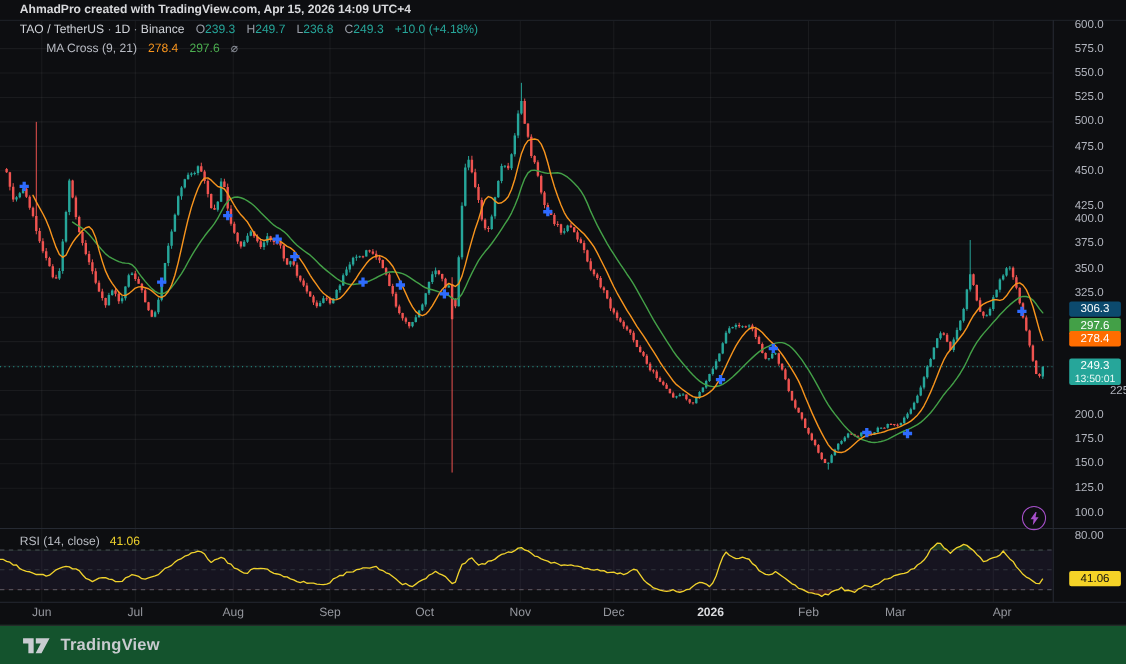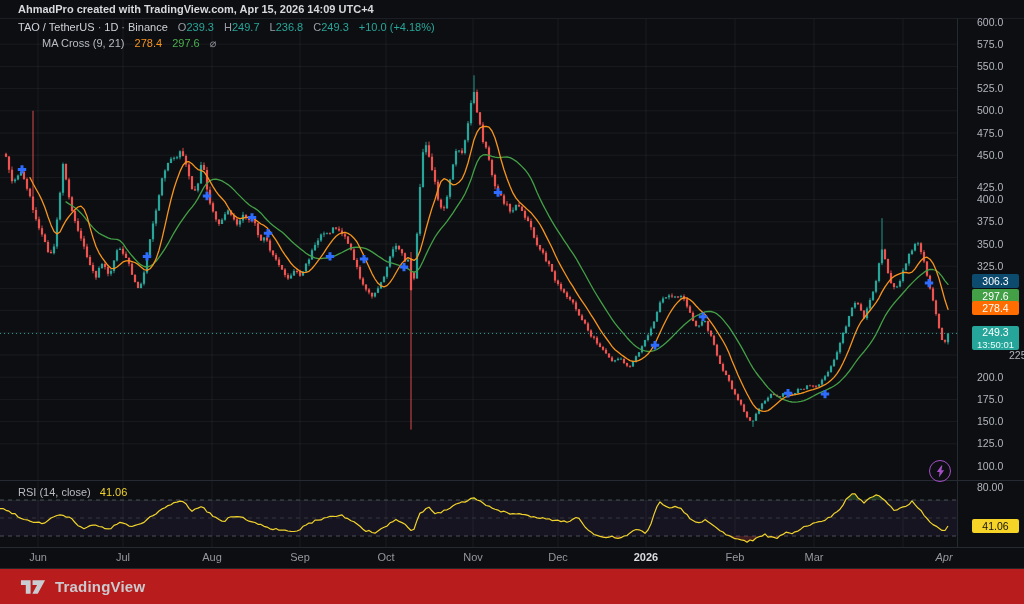--- a/index.html
+++ b/index.html
@@ -27,21 +27,21 @@
   .b-orange{background:#ff6d00;top:301px;}
   .b-last{background:#26a69a;top:326px;height:24px;}
   .b-last .price{display:block;line-height:13px;font-size:10.5px;}
   .b-last .cd{display:block;line-height:11px;font-size:9.5px;color:#eafaf7;}
   .b-yellow{background:#f5d327;color:#131313;top:519px;}
   .rsi-legend{position:absolute;left:18px;top:486px;font-size:11px;color:#b8bbc2;}
   .rsi-val{color:#f0d22c;margin-left:6px;}
   .rsi-tick{position:absolute;left:977px;top:481px;font-size:10.5px;color:#b2b5be;}
   .flash-btn{position:absolute;left:929px;top:460px;width:22px;height:22px;border:1.5px solid #a54fc9;
              border-radius:50%;box-sizing:border-box;display:flex;align-items:center;justify-content:center;cursor:pointer;}
-  .footer{position:absolute;left:0;top:568px;width:1024px;height:36px;background:#b91c1c;
+  .footer{position:absolute;left:0;top:568px;width:1024px;height:36px;background:#14532d;
           border-top:1px solid #26262a;display:flex;align-items:center;padding-left:20px;box-sizing:border-box;}
   .brand{margin-left:8px;font-size:15px;font-weight:700;color:#c9cbcf;letter-spacing:.2px;cursor:pointer;}
   .price-axis-hit{position:absolute;left:958px;top:19px;width:66px;height:528px;cursor:ns-resize;}
   .time-axis-hit{position:absolute;left:0;top:548px;width:957px;height:19px;cursor:ew-resize;}
 </style>
 </head>
 <body>
 
 <div id="app">
   <svg id="plot" width="1024" height="604">
@@ -162,21 +162,21 @@
       <div class="mlabel" style="left: 38px;">Jun</div>
       <div class="mlabel" style="left: 123px;">Jul</div>
       <div class="mlabel" style="left: 212px;">Aug</div>
       <div class="mlabel" style="left: 300px;">Sep</div>
       <div class="mlabel" style="left: 386px;">Oct</div>
       <div class="mlabel" style="left: 473px;">Nov</div>
       <div class="mlabel" style="left: 558px;">Dec</div>
       <div class="mlabel em" style="left: 646px;">2026</div>
       <div class="mlabel" style="left: 735px;">Feb</div>
       <div class="mlabel" style="left: 814px;">Mar</div>
-      <div class="mlabel" style="left: 944px; font-style: italic;">Apr</div>
+      <div class="mlabel" style="left: 911px;">Apr</div>
     </div>
 
   <div class="badge b-blue">306.3</div>
   <div class="badge b-green">297.6</div>
   <div class="badge b-orange">278.4</div>
   <div class="badge b-last">
     <span class="price">249.3</span>
     <span class="cd">13:50:01</span>
   </div>
   <div class="badge b-yellow">41.06</div>

